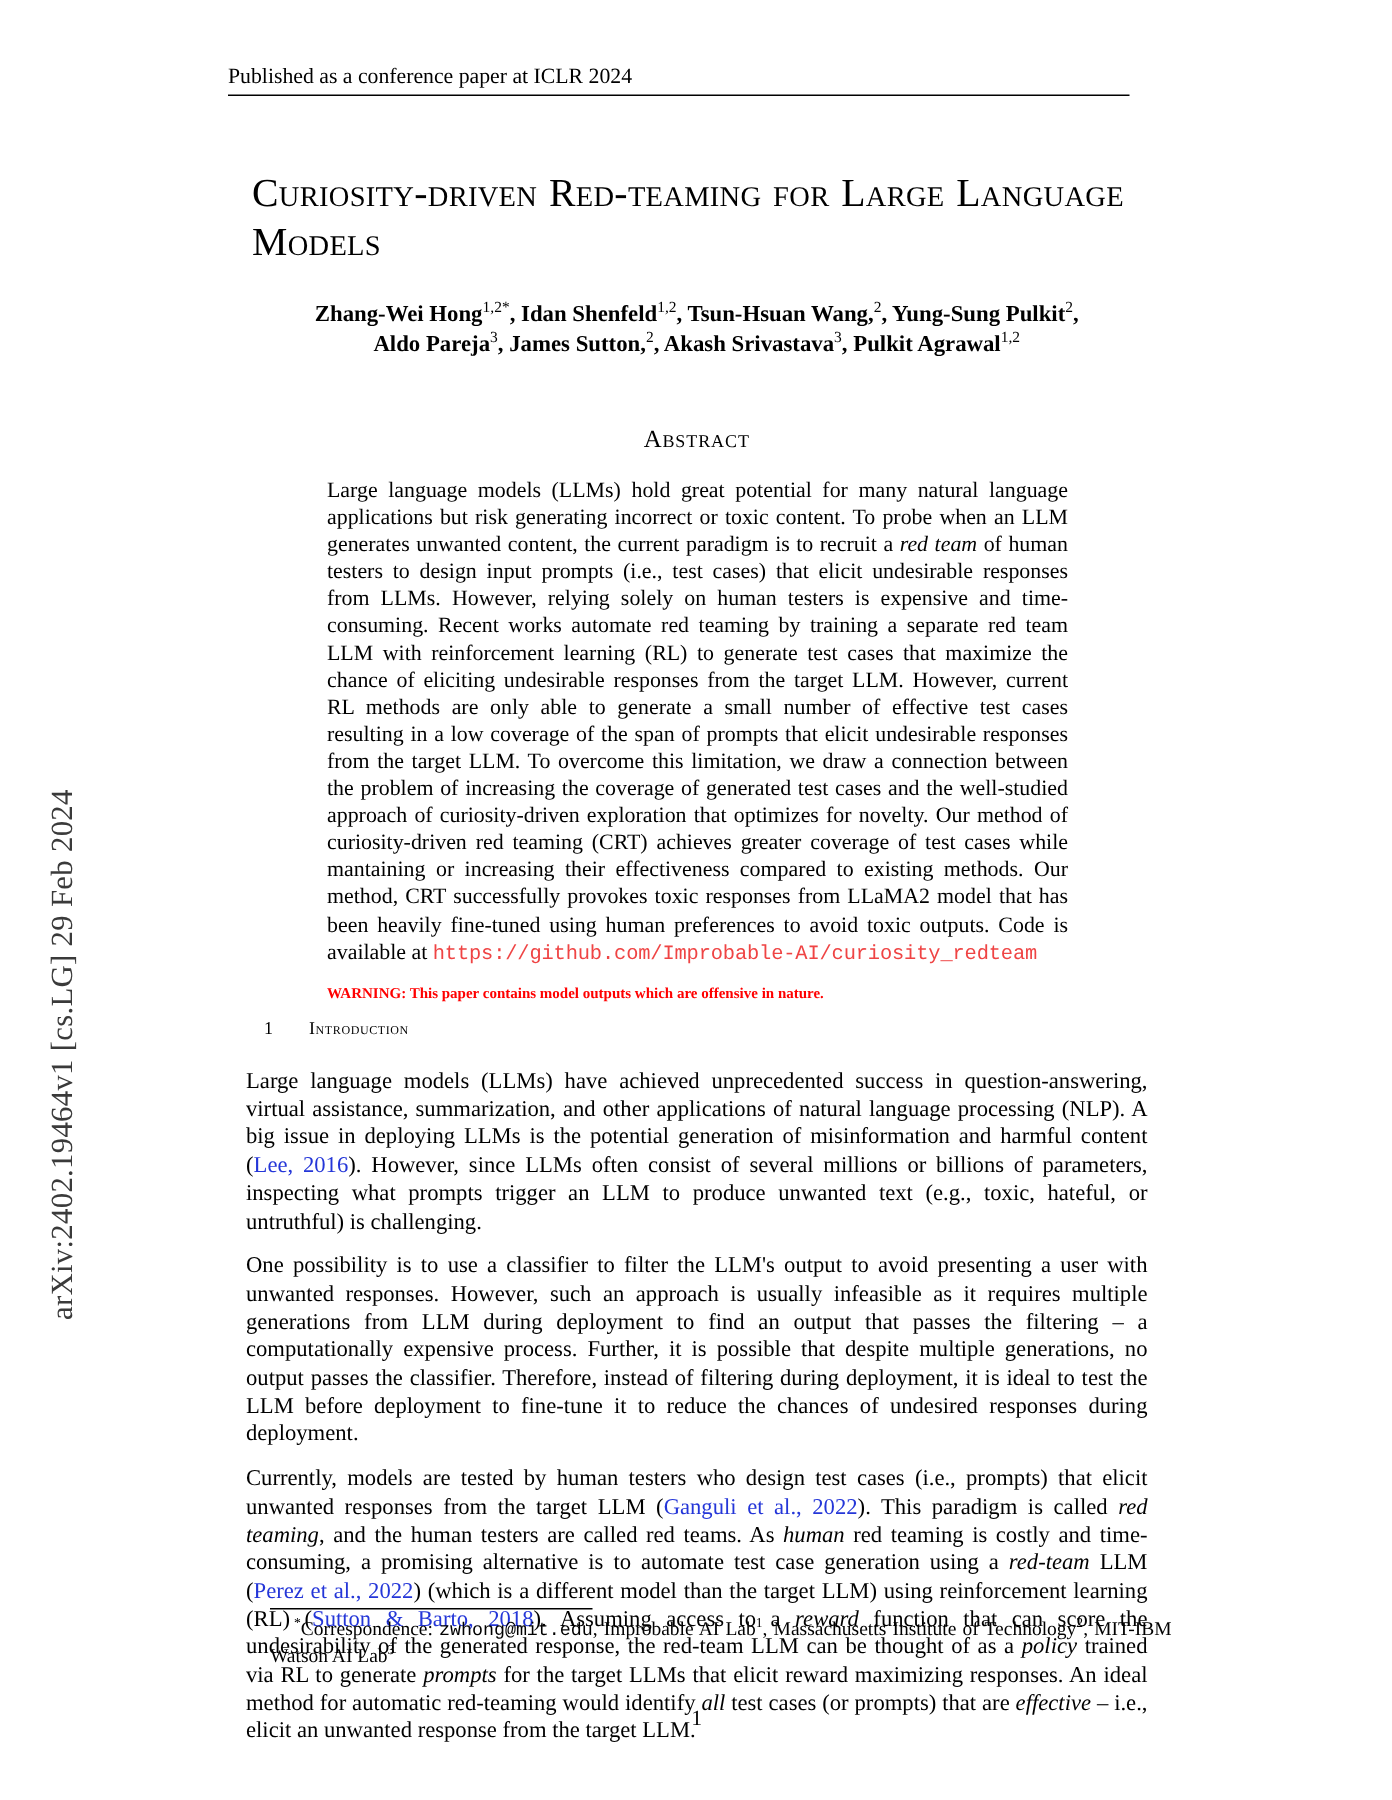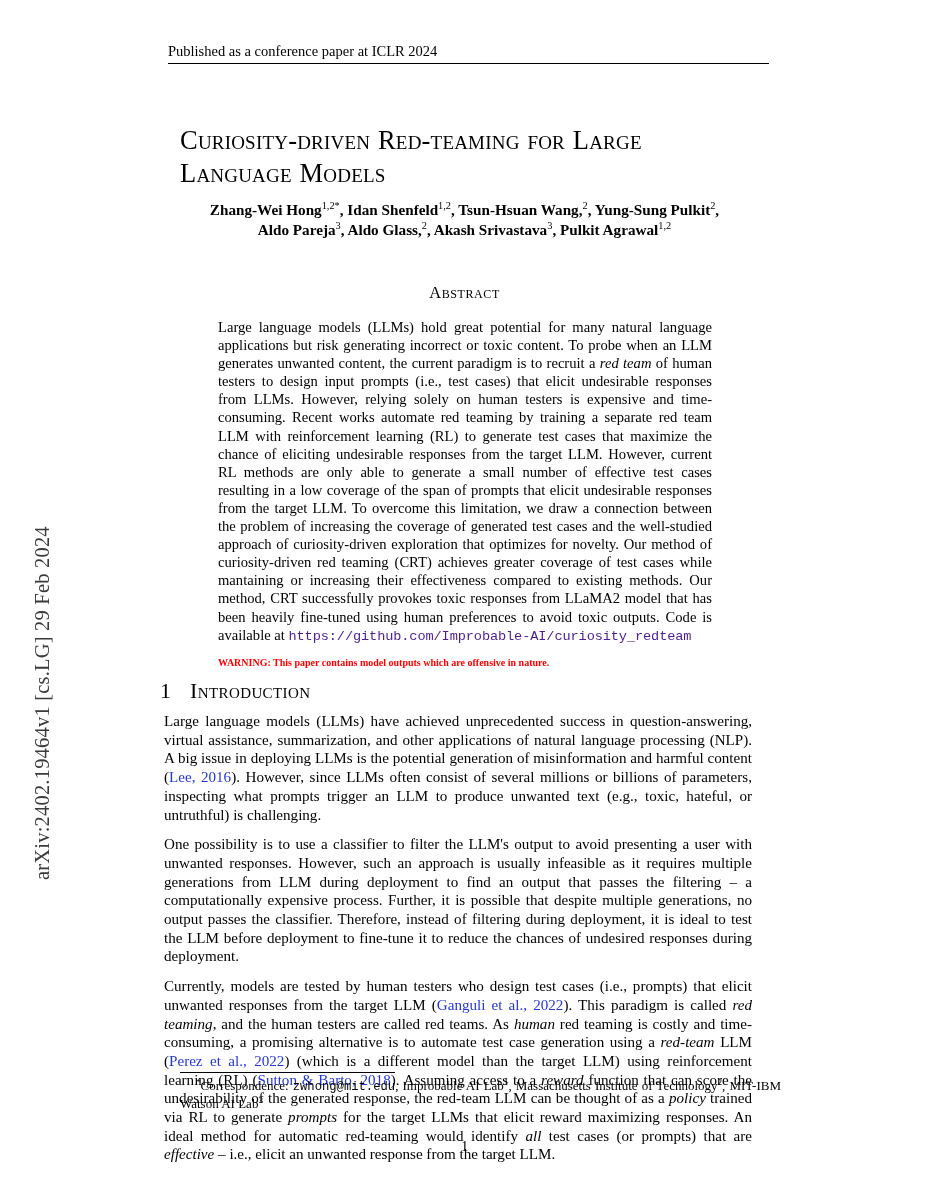--- a/index.html
+++ b/index.html
@@ -39,21 +39,21 @@
     font-size: 20.5px;
     letter-spacing: 0.2px;
     color: #3a3a3a;
     white-space: nowrap;
     line-height: 40px;
   }
 
   
   .header {
     position: absolute;
-    left: 168px;
+    left: 152px;
     top: 42px;
     width: 601px;
   }
   .header-text {
     font-size: 14.5px;
     line-height: 18px;
     color: #000;
   }
   .header-rule {
     margin-top: 3px;
@@ -67,21 +67,21 @@
     left: 164px;
     top: 108px;
     width: 601px;
   }
   .paper-title {
     font-size: 26.5px;
     line-height: 33px;
     font-variant: small-caps;
     letter-spacing: 0.2px;
     word-spacing: 1px;
-    margin: 16px;
+    margin: 4px;
     font-weight: normal;
   }
 
   
   .authors-block {
     position: absolute;
     left: 164px;
     top: 200px;
     width: 601px;
     text-align: center;
@@ -116,60 +116,60 @@
     font-size: 14.6px;
     line-height: 18.1px;
     text-align: justify;
     hyphens: none;
   }
   .abstract-body p { margin: 0; }
   .abstract-body i { font-style: italic; }
   .url-mono {
     font-family: "Liberation Mono", "DejaVu Sans Mono", monospace;
     font-size: 13.6px;
-    color: #4c1d95;
+    color: #ef4444;
     letter-spacing: -0.1px;
   }
   .warning {
     display: block;
     margin-top: 8px;
     color: #ff0000;
     font-weight: bold;
     font-size: 10px;
     text-align: left;
   }
 
   
   .section-heading {
     position: absolute;
-    left: 160px;
+    left: 176px;
     top: 678px;
     width: 601px;
-    font-size: 22px;
+    font-size: 12px;
     font-variant: small-caps;
     letter-spacing: 0.4px;
   }
   .section-heading .secnum {
     font-variant: normal;
     display: inline-block;
     width: 30px;
   }
 
   
   .body-col {
     position: absolute;
     left: 164px;
     top: 712px;
     width: 601px;
     font-size: 15.1px;
     line-height: 18.7px;
     text-align: justify;
   }
   .body-col p {
-    margin: 0 13px 11px 0;
+    margin: 0 0 11px 0;
   }
   .body-col i { font-style: italic; }
   .cite { color: #2436d8; }
 
   
   .footnote {
     position: absolute;
     left: 180px;
     top: 1072px;
     width: 601px;
@@ -216,21 +216,21 @@
     <div class="header-text">Published as a conference paper at ICLR 2024</div>
     <div class="header-rule"></div>
   </div>
 
   <div class="title-block">
     <h1 class="paper-title">Curiosity-driven Red-teaming for Large Language Models</h1>
   </div>
 
   <div class="authors-block">
     <div class="author-line" id="author-line-1"><span>Zhang-Wei Hong</span><sup>1,2</sup><sup>*</sup><span>, </span><span>Idan Shenfeld</span><sup>1,2</sup><span>, </span><span>Tsun-Hsuan Wang,</span><sup>2</sup><span>, </span><span>Yung-Sung Pulkit</span><sup>2</sup><span>,</span></div>
-    <div class="author-line" id="author-line-2"><span>Aldo Pareja</span><sup>3</sup><span>, </span><span>Aldo Glass,</span><sup>2</sup><span>, </span><span>Akash Srivastava</span><sup>3</sup><span>, </span><span>Pulkit Agrawal</span><sup>1,2</sup></div>
+    <div class="author-line" id="author-line-2"><span>Aldo Pareja</span><sup>3</sup><span>, </span><span>James Sutton,</span><sup>2</sup><span>, </span><span>Akash Srivastava</span><sup>3</sup><span>, </span><span>Pulkit Agrawal</span><sup>1,2</sup></div>
   </div>
 
   <div class="abstract-heading">Abstract</div>
 
   <div class="abstract-body">
     <p>
       <span>Large language models (LLMs) hold great potential for many natural language applications but risk generating incorrect or toxic content. To probe when an LLM generates unwanted content, the current paradigm is to recruit a </span><i>red team</i><span> of human testers to design input prompts (i.e., test cases) that elicit undesirable responses from LLMs. However, relying solely on human testers is expensive and time-consuming. Recent works automate red teaming by training a separate red team LLM with reinforcement learning (RL) to generate test cases that maximize the chance of eliciting undesirable responses from the target LLM. However, current RL methods are only able to generate a small number of effective test cases resulting in a low coverage of the span of prompts that elicit undesirable responses from the target LLM. To overcome this limitation, we draw a connection between the problem of increasing the coverage of generated test cases and the well-studied approach of curiosity-driven exploration that optimizes for novelty. Our method of curiosity-driven red teaming (CRT) achieves greater coverage of test cases while mantaining or increasing their effectiveness compared to existing methods. Our method, CRT successfully provokes toxic responses from LLaMA2 model that has been heavily fine-tuned using human preferences to avoid toxic outputs. Code is available at </span><span class="url-mono">https://github.com/Improbable-AI/curiosity_redteam</span>
     </p>
     <span class="warning">WARNING: This paper contains model outputs which are offensive in nature.</span>
   </div>

